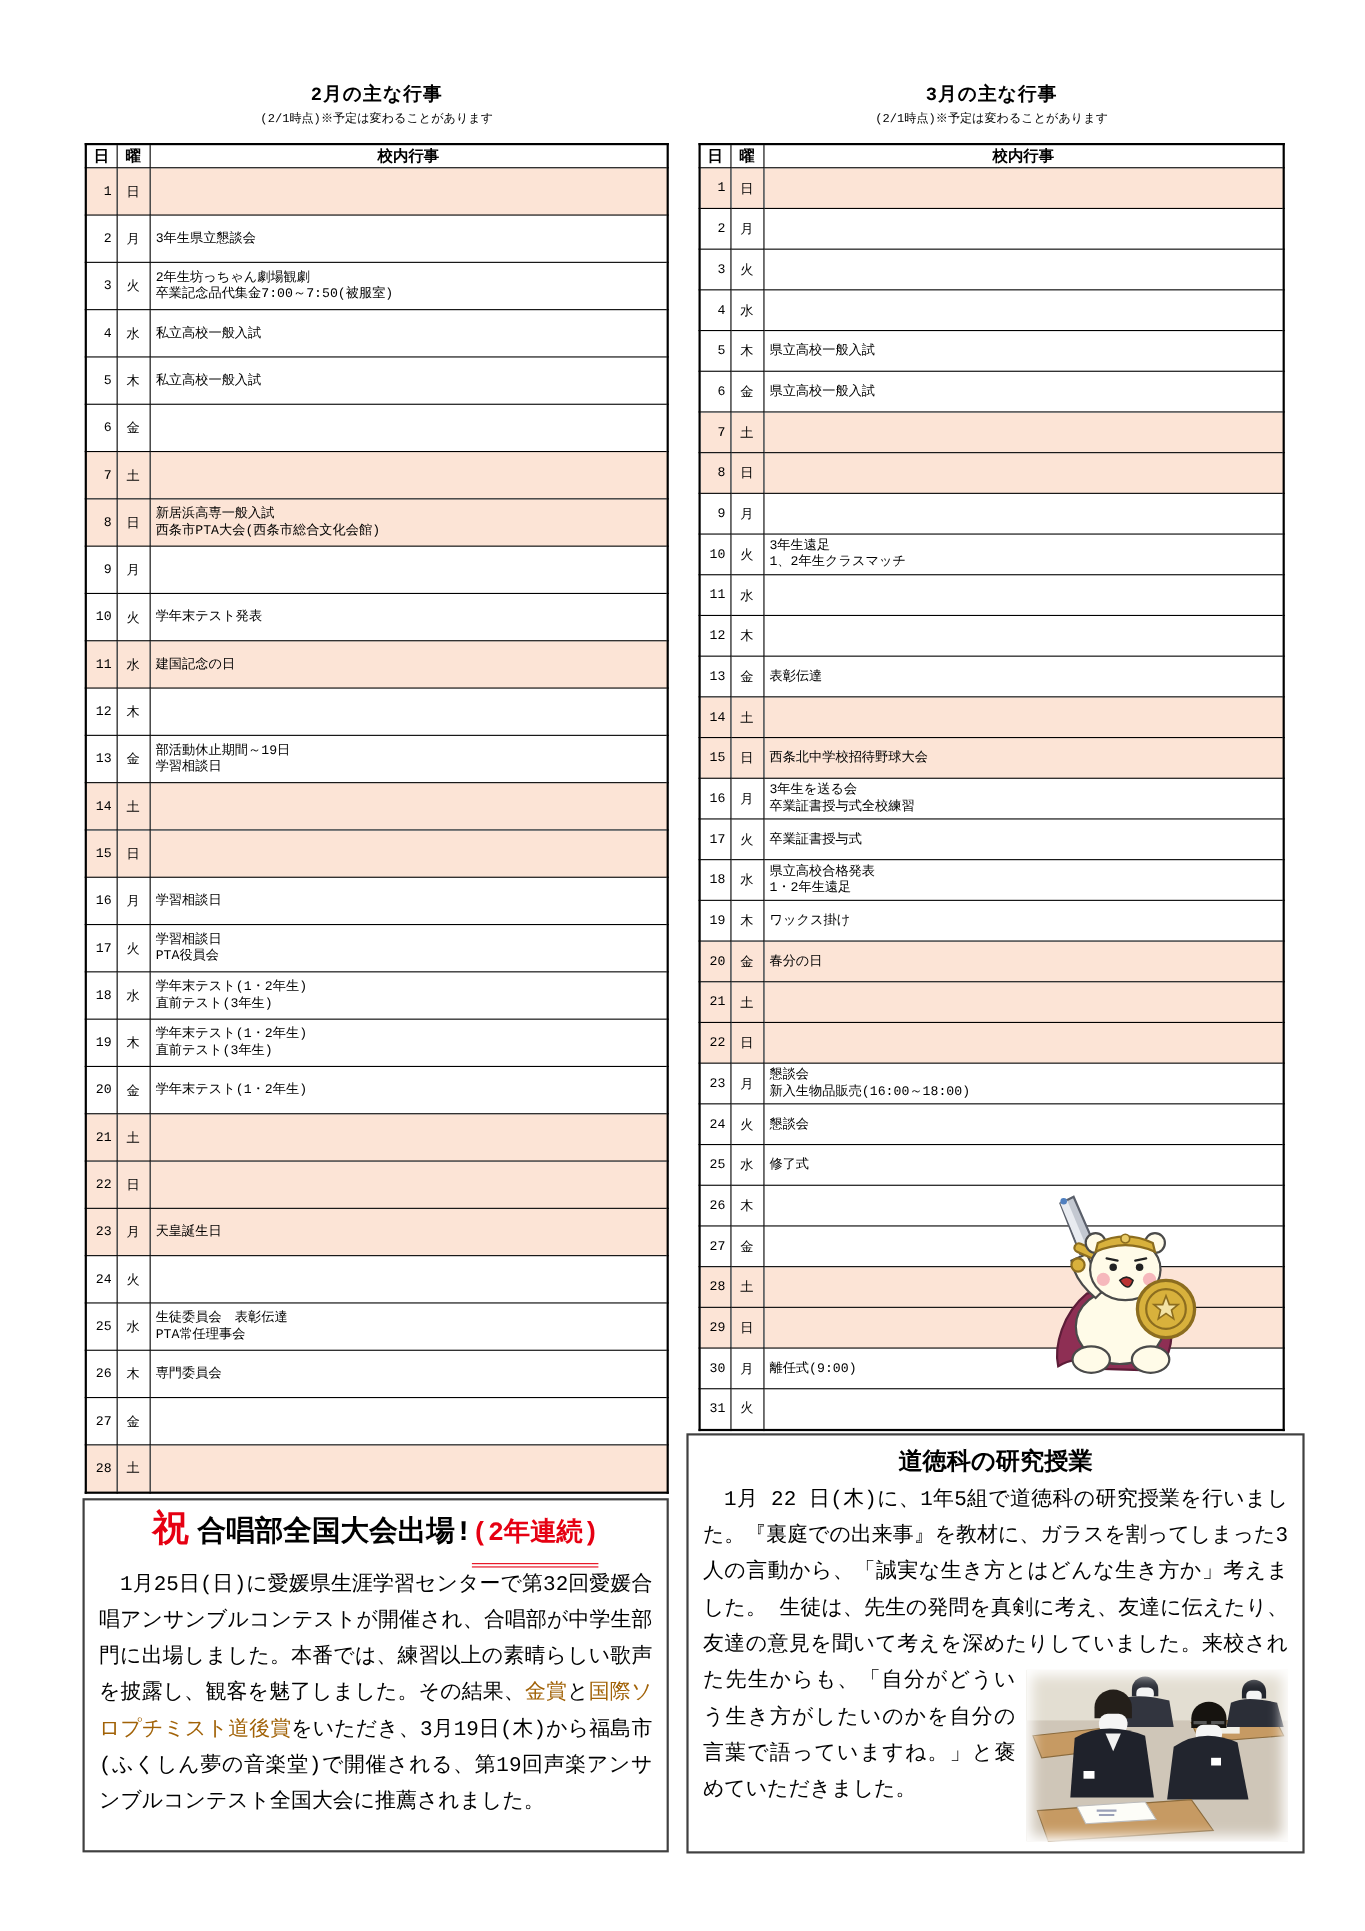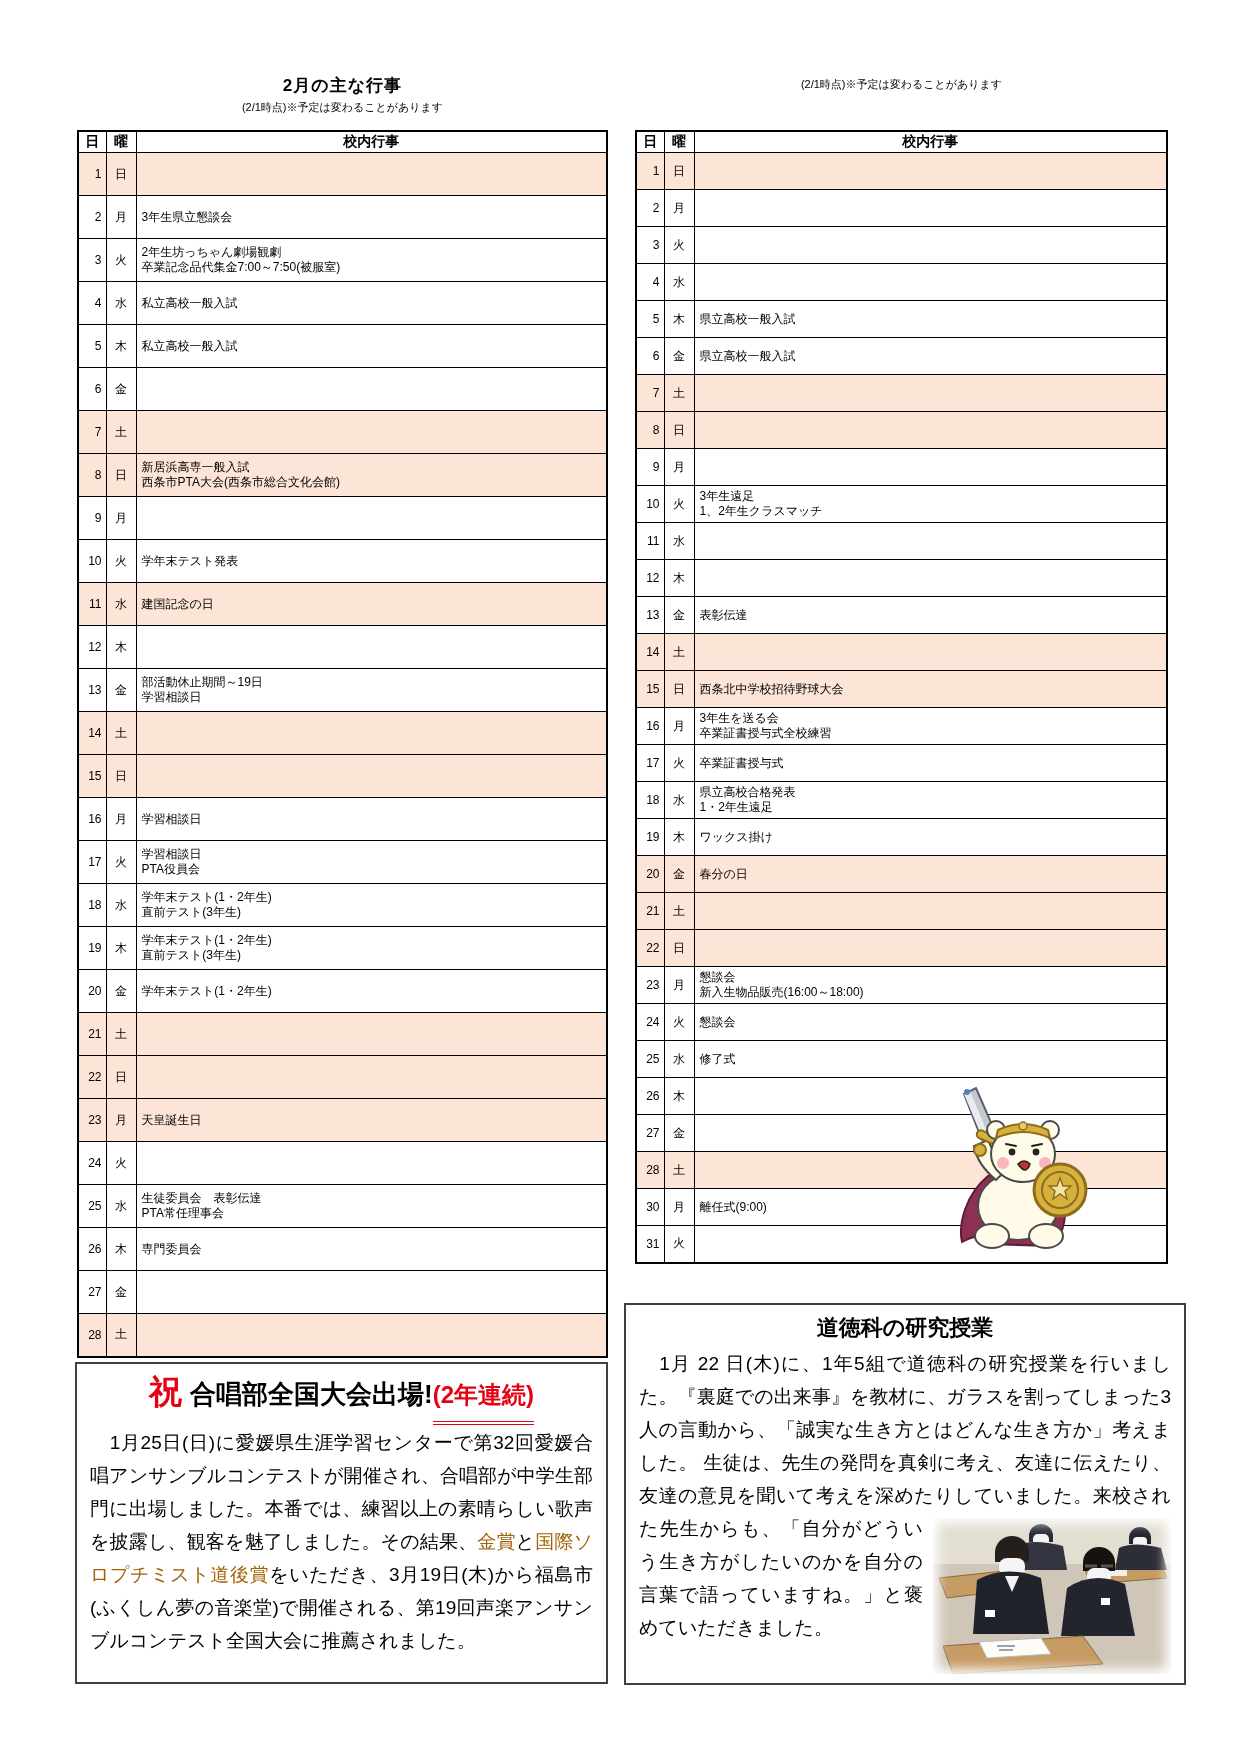--- a/index.html
+++ b/index.html
@@ -1,18 +1,18 @@
 <!DOCTYPE html>
 <html><head>
 <meta charset="utf-8">
 <style>
   html,body { margin:0; padding:0; background:#fff; }
   .page {
     position:relative; width:1241px; height:1755px; background:#ffffff;
-    font-family:Liberation Sans, sans-serif; color:#000; overflow:hidden;
+    font-family:Liberation Mono, monospace; color:#000; overflow:hidden;
   }
 
   
   .cal-title { position:absolute; text-align:center; }
   .cal-title .t { font-size:17px; font-weight:bold; letter-spacing:1px; }
   .cal-title .s { font-size:11px; margin-top:3px; }
   #feb-title { left:77px; top:74px; width:531px; }
   #mar-title { left:635px; top:74px; width:533px; }
 
   
@@ -52,20 +52,21 @@
 <body>
 
 <div class="page">
 
   <div class="cal-title" id="feb-title">
     <div class="t">2月の主な行事</div>
     <div class="s">(2/1時点)※予定は変わることがあります</div>
   </div>
 
   <div class="cal-title" id="mar-title">
+    <div class="t">3月の主な行事</div>
     <div class="s">(2/1時点)※予定は変わることがあります</div>
   </div>
 
   <table class="cal" id="feb-table">
     <colgroup>
         <col style="width:28px">
         <col style="width:30px">
         <col>
       </colgroup>
     <thead>
@@ -435,20 +436,25 @@
         <tr>
           <td class="d">27</td>
           <td class="w">金</td>
           <td class="e"></td>
         </tr>
         <tr class="hl">
           <td class="d">28</td>
           <td class="w">土</td>
           <td class="e"></td>
         </tr>
+        <tr class="hl">
+          <td class="d">29</td>
+          <td class="w">日</td>
+          <td class="e"></td>
+        </tr>
         <tr>
           <td class="d">30</td>
           <td class="w">月</td>
           <td class="e">
             <div class="ln">離任式(9:00)</div>
           </td>
         </tr>
         <tr>
           <td class="d">31</td>
           <td class="w">火</td>

